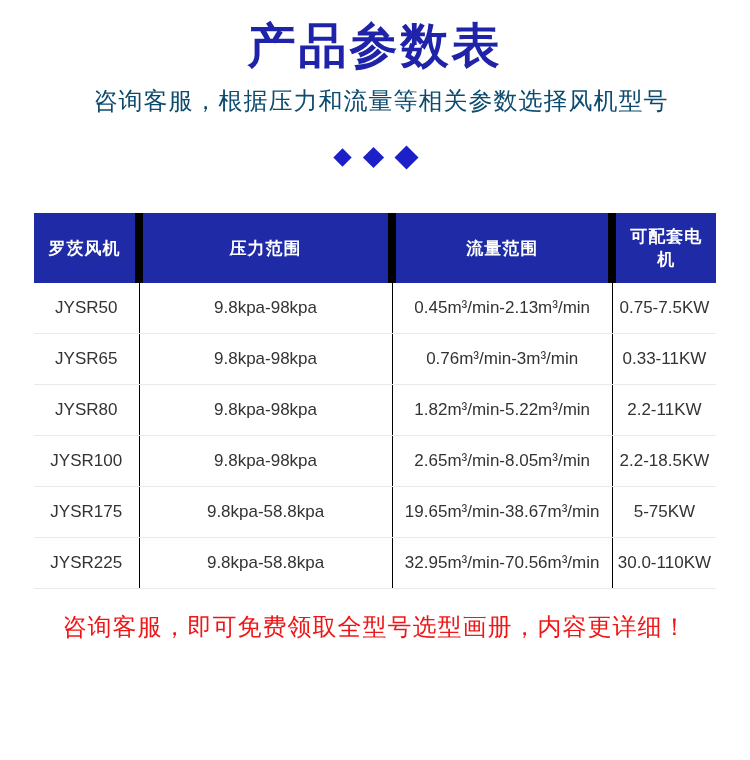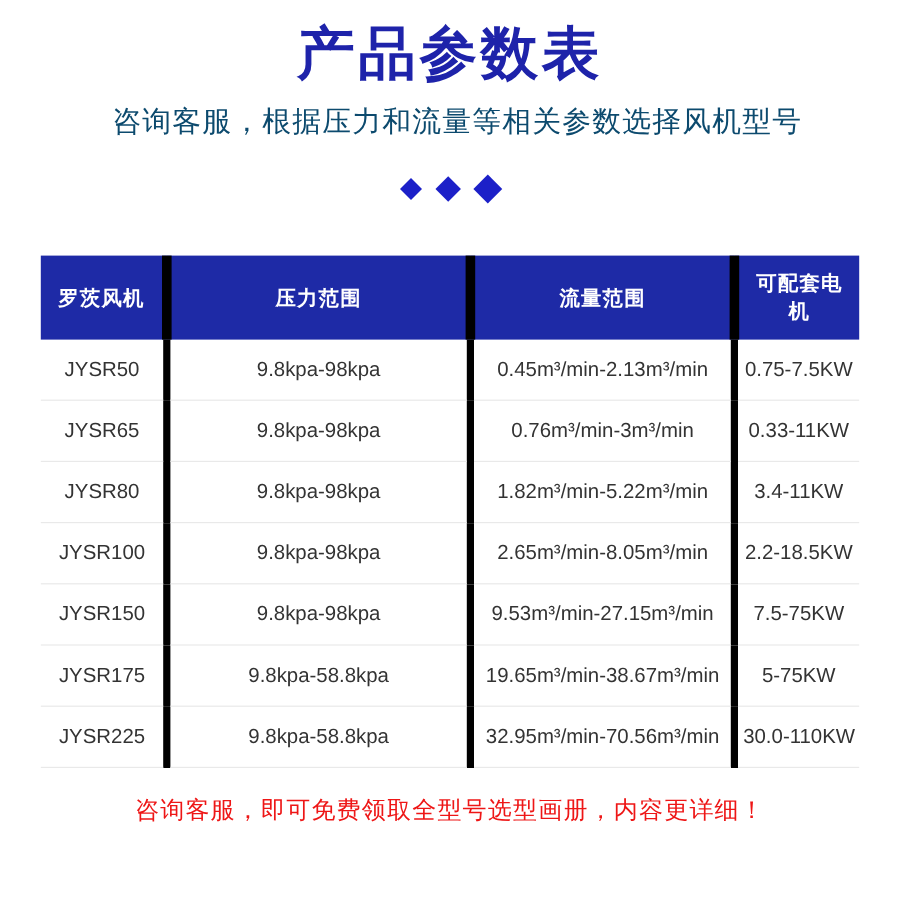--- a/index.html
+++ b/index.html
@@ -79,26 +79,26 @@
     padding: 4px 4px;
     text-align: center;
     font-size: 17px;
     color: #333333;
     background: #ffffff;
     border-bottom: 1px solid var(--row-border, #e9e9e9);
     white-space: nowrap;
     overflow: hidden;
   }
   .spec-table tbody td + td {
-    border-left: 6px solid #000000;
+    border-left: 1px solid #000000;
   }
   .footer-note {
     margin: 22px 0 0 0;
     text-align: center;
-    font-size: 20px;
+    font-size: 24px;
     letter-spacing: 1px;
     color: var(--footer-red, #ee1616);
   }
 </style>
 </head>
 <body>
 
 <div class="page">
 
   <h1 class="title">产品参数表</h1>
@@ -136,33 +136,27 @@
         <tr>
           <td>JYSR65</td>
           <td>9.8kpa-98kpa</td>
           <td>0.76m³/min-3m³/min</td>
           <td>0.33-11KW</td>
         </tr>
         <tr>
           <td>JYSR80</td>
           <td>9.8kpa-98kpa</td>
           <td>1.82m³/min-5.22m³/min</td>
-          <td>3.4-11KW</td>
+          <td>2.2-11KW</td>
         </tr>
         <tr>
           <td>JYSR100</td>
           <td>9.8kpa-98kpa</td>
           <td>2.65m³/min-8.05m³/min</td>
           <td>2.2-18.5KW</td>
-        </tr>
-        <tr>
-          <td>JYSR150</td>
-          <td>9.8kpa-98kpa</td>
-          <td>9.53m³/min-27.15m³/min</td>
-          <td>7.5-75KW</td>
         </tr>
         <tr>
           <td>JYSR175</td>
           <td>9.8kpa-58.8kpa</td>
           <td>19.65m³/min-38.67m³/min</td>
           <td>5-75KW</td>
         </tr>
         <tr>
           <td>JYSR225</td>
           <td>9.8kpa-58.8kpa</td>

